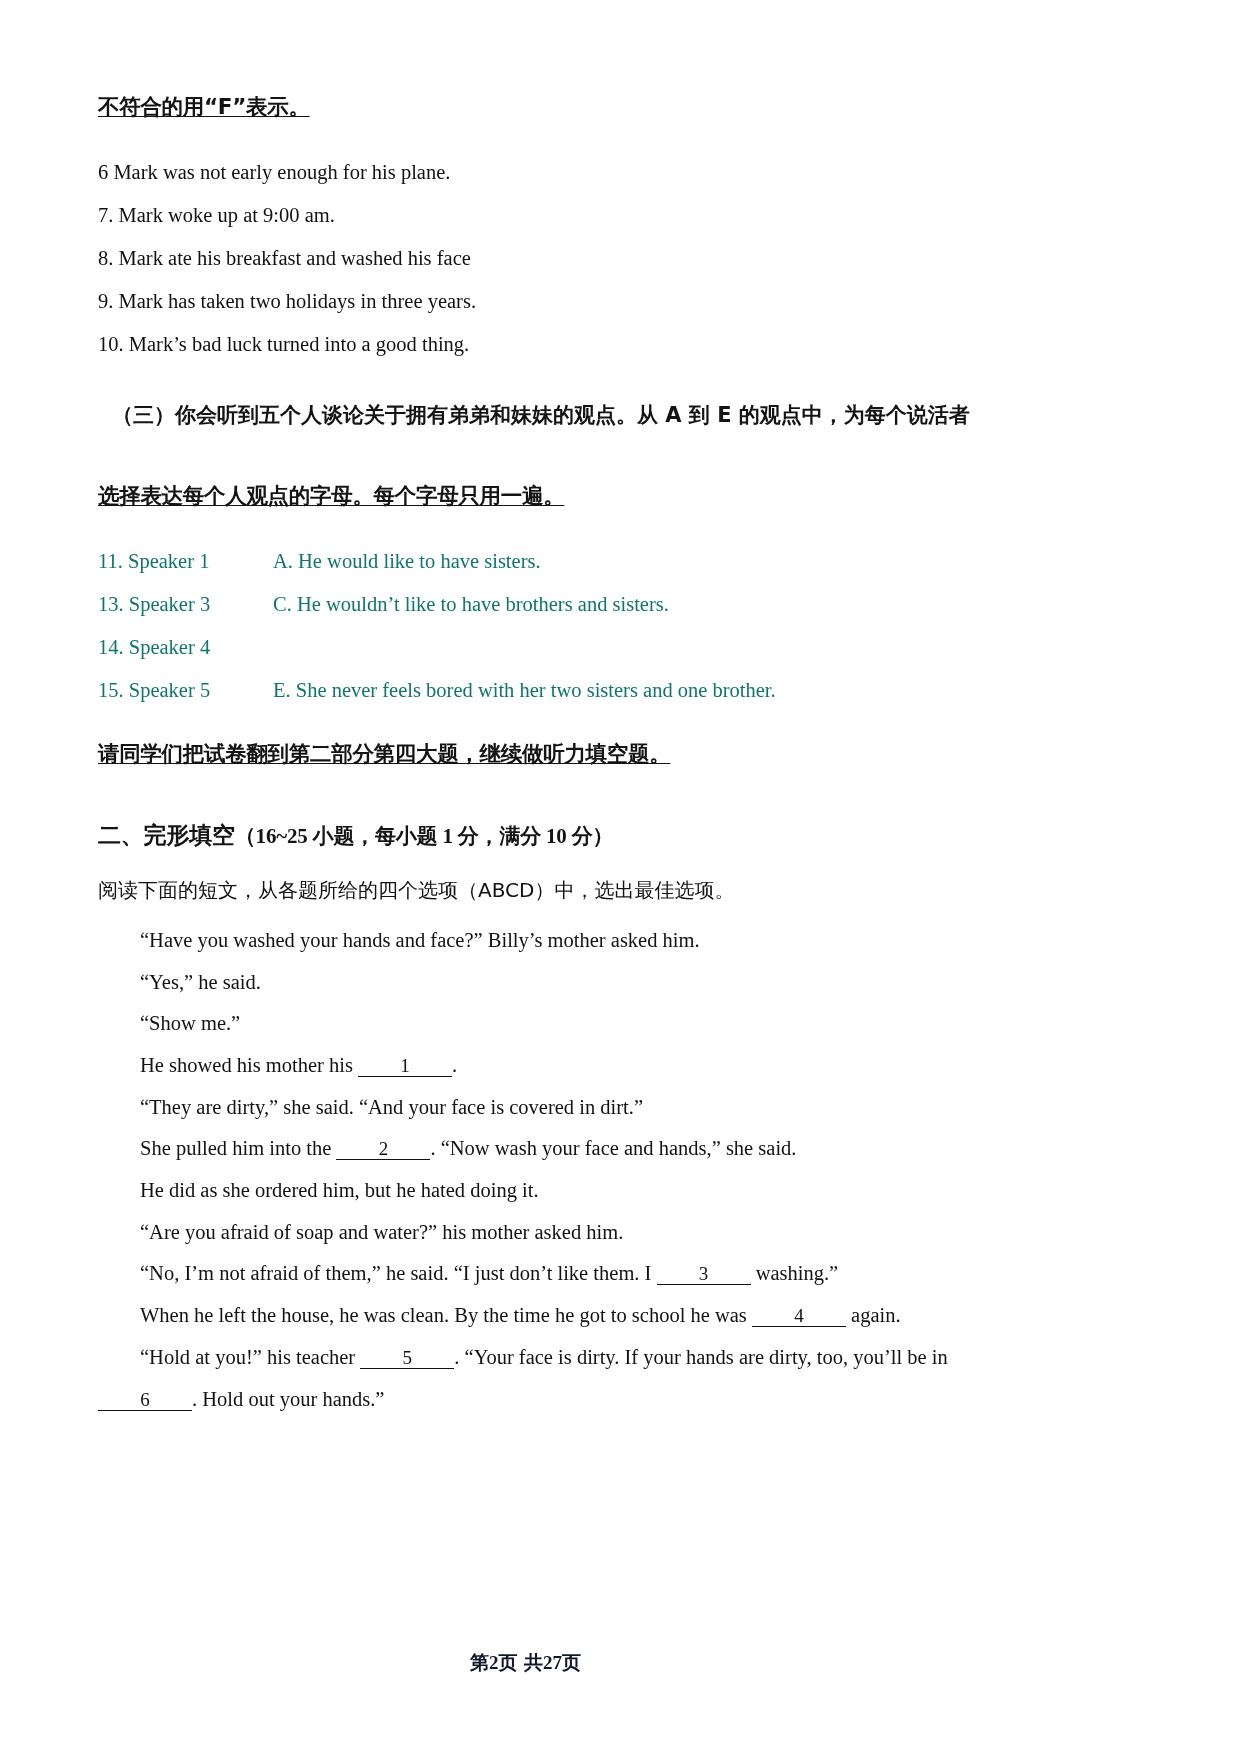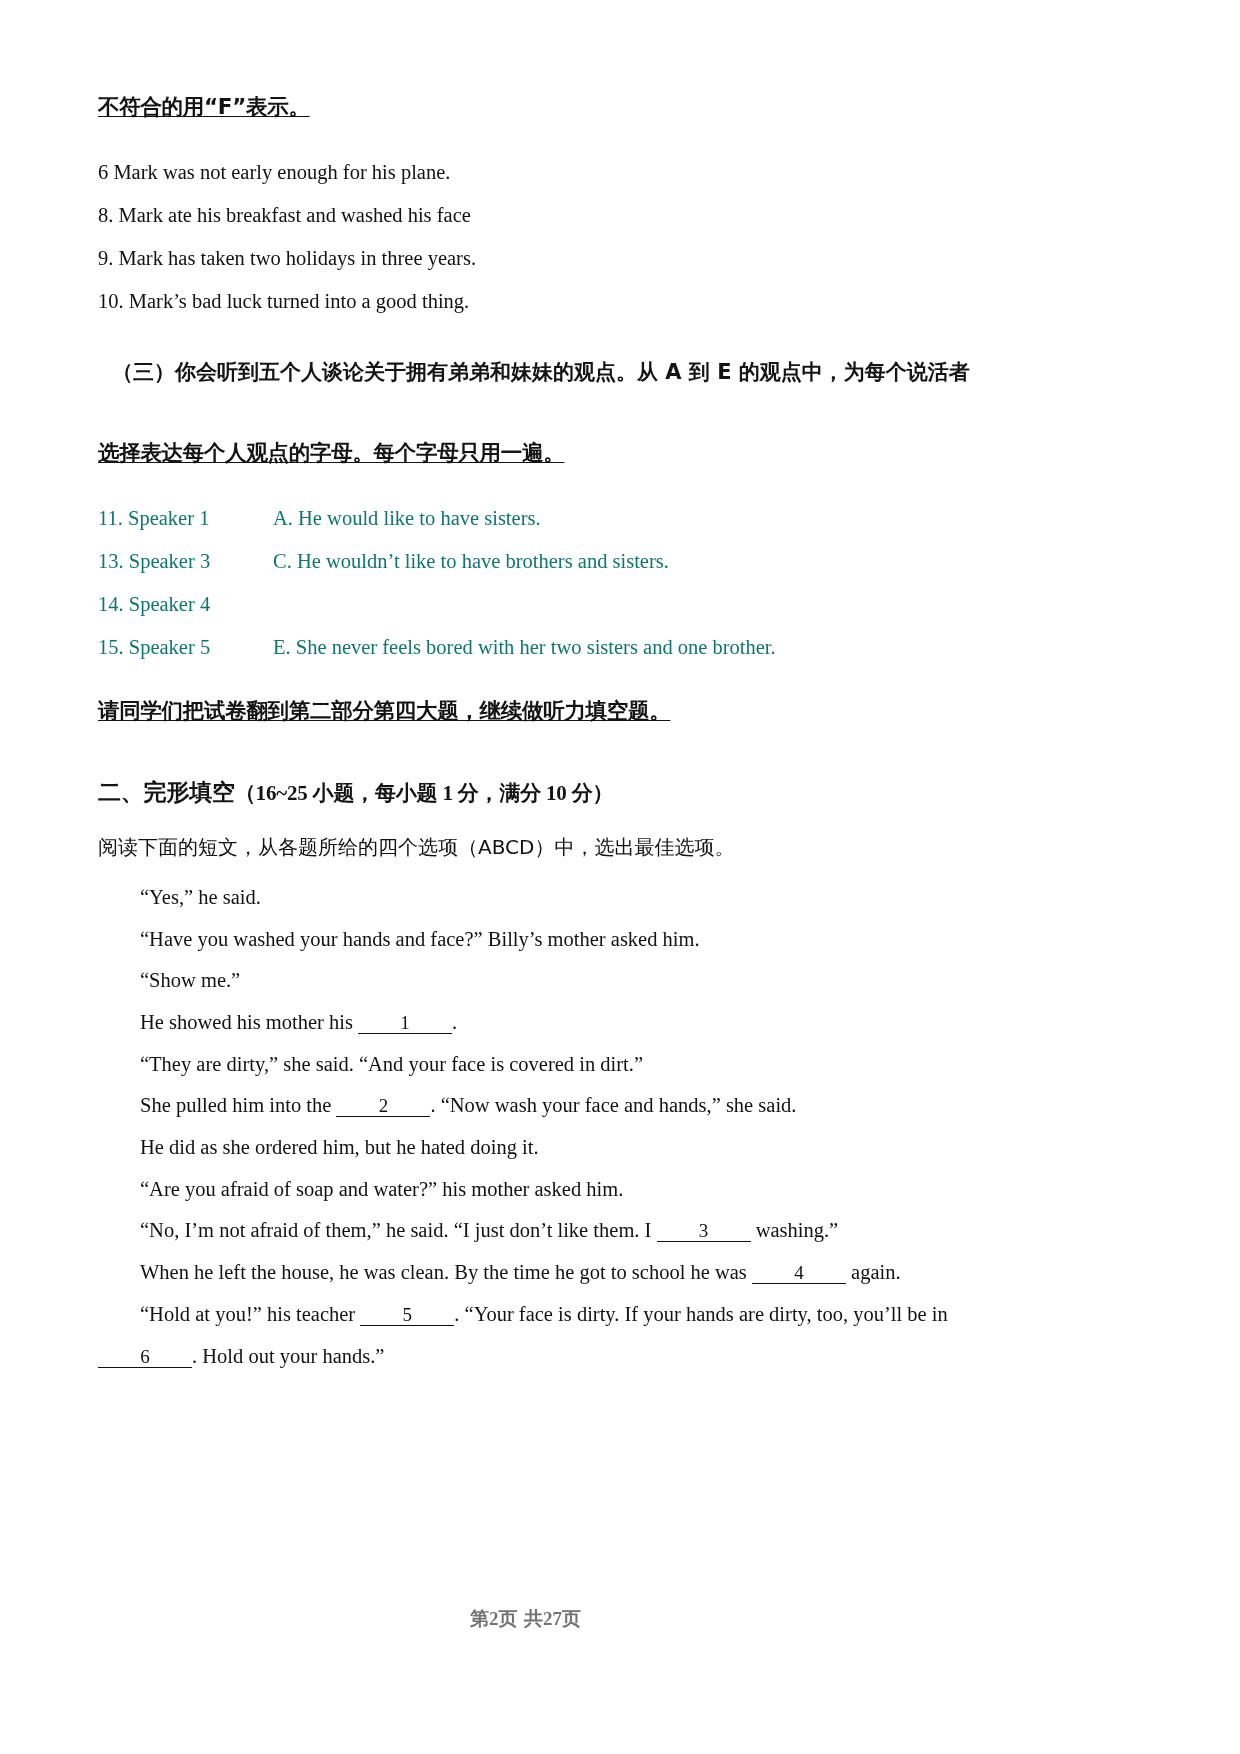--- a/index.html
+++ b/index.html
@@ -113,45 +113,46 @@
     font-size: 19px;
     line-height: 1;
     padding: 0 4px 1px 4px;
   }
   .blank.w1 { min-width: 86px; }
 
   .footer {
     position: absolute;
     left: 0;
     right: 0;
-    top: 1606px;
+    top: 1650px;
     text-align: center;
     font-family: "DejaVu Sans", "Liberation Sans", sans-serif;
     font-weight: bold;
     font-size: 19px;
-    color: #737373;
+    color: #0f172a;
   }
   .footer .num {
     font-family: "Liberation Serif", serif;
     font-weight: bold;
   }
 </style>
 </head>
 <body>
 
 <div class="page">
 
   <div class="content">
 
     <div class="cjk-bold cjk-bold-u">不符合的用“F”表示。</div>
 
     <div class="gap-lg"></div>
 
     <div>
       <div class="tf-item">6 Mark was not early enough for his plane.</div>
+      <div class="tf-item">7. Mark woke up at 9:00 am.</div>
       <div class="tf-item">8. Mark ate his breakfast and washed his face</div>
       <div class="tf-item">9. Mark has taken two holidays in three years.</div>
       <div class="tf-item">10. Mark’s bad luck turned into a good thing.</div>
     </div>
 
     <div class="gap-md"></div>
 
     <div class="head-3">（三）你会听到五个人谈论关于拥有弟弟和妹妹的观点。从 A 到 E 的观点中，为每个说活者</div>
 
     <div class="gap-xl"></div>
@@ -189,23 +190,23 @@
     </div>
 
     <div class="gap-md"></div>
 
     <div class="cjk-normal">阅读下面的短文，从各题所给的四个选项（ABCD）中，选出最佳选项。</div>
 
     <div class="gap-md"></div>
 
     <div>
 
+      <div class="para indent">“Have you washed your hands and face?” Billy’s mother asked him.</div>
+
       <div class="para indent">“Yes,” he said.</div>
-
-      <div class="para indent">“Have you washed your hands and face?” Billy’s mother asked him.</div>
 
       <div class="para indent">“Show me.”</div>
 
       <div class="para indent">
         <span>He showed his mother his </span><span class="blank w1">1</span><span>.</span>
       </div>
 
       <div class="para indent">“They are dirty,” she said. “And your face is covered in dirt.”</div>
 
       <div class="para indent">

